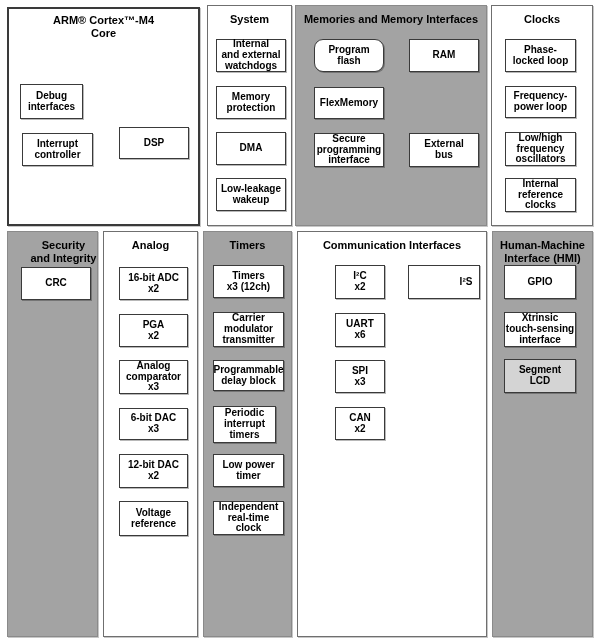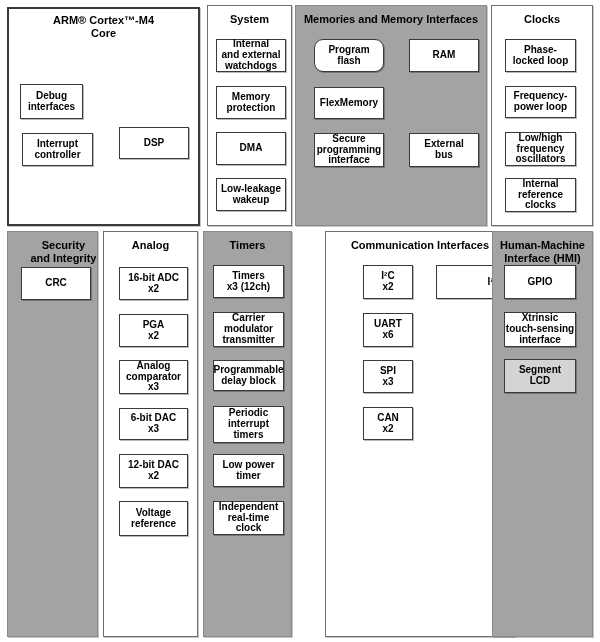--- a/index.html
+++ b/index.html
@@ -106,31 +106,31 @@
 
   <div class="panel shaded" style="left:203px;top:231px;width:89px;height:406px;">
     <div class="panel-title">Timers</div>
     <div class="blk" style="left:9px;top:33px;width:71px;height:33px;">Timers
 x3 (12ch)</div>
     <div class="blk" style="left:9px;top:80px;width:71px;height:35px;">Carrier
 modulator
 transmitter</div>
     <div class="blk" style="left:9px;top:128px;width:71px;height:31px;">Programmable
 delay block</div>
-    <div class="blk" style="left:9px;top:174px;width:71px;height:37px;">Periodic
+    <div class="blk" style="left:9px;top:174px;width:63px;height:37px;">Periodic
 interrupt
 timers</div>
     <div class="blk" style="left:9px;top:222px;width:71px;height:33px;">Low power
 timer</div>
     <div class="blk" style="left:9px;top:269px;width:71px;height:34px;">Independent
 real-time
 clock</div>
   </div>
 
-  <div class="panel" style="left:297px;top:231px;width:190px;height:406px;margin-left:28px;">
+  <div class="panel" style="left:297px;top:231px;width:190px;height:406px;">
     <div class="panel-title">Communication Interfaces</div>
     <div class="blk" style="left:37px;top:33px;width:50px;height:34px;">I²C
 x2</div>
     <div class="blk" style="left:110px;top:33px;width:72px;height:34px;padding-left:44px;">I²S</div>
     <div class="blk" style="left:37px;top:81px;width:50px;height:34px;">UART
 x6</div>
     <div class="blk" style="left:37px;top:128px;width:50px;height:33px;">SPI
 x3</div>
     <div class="blk" style="left:37px;top:175px;width:50px;height:33px;">CAN
 x2</div>

